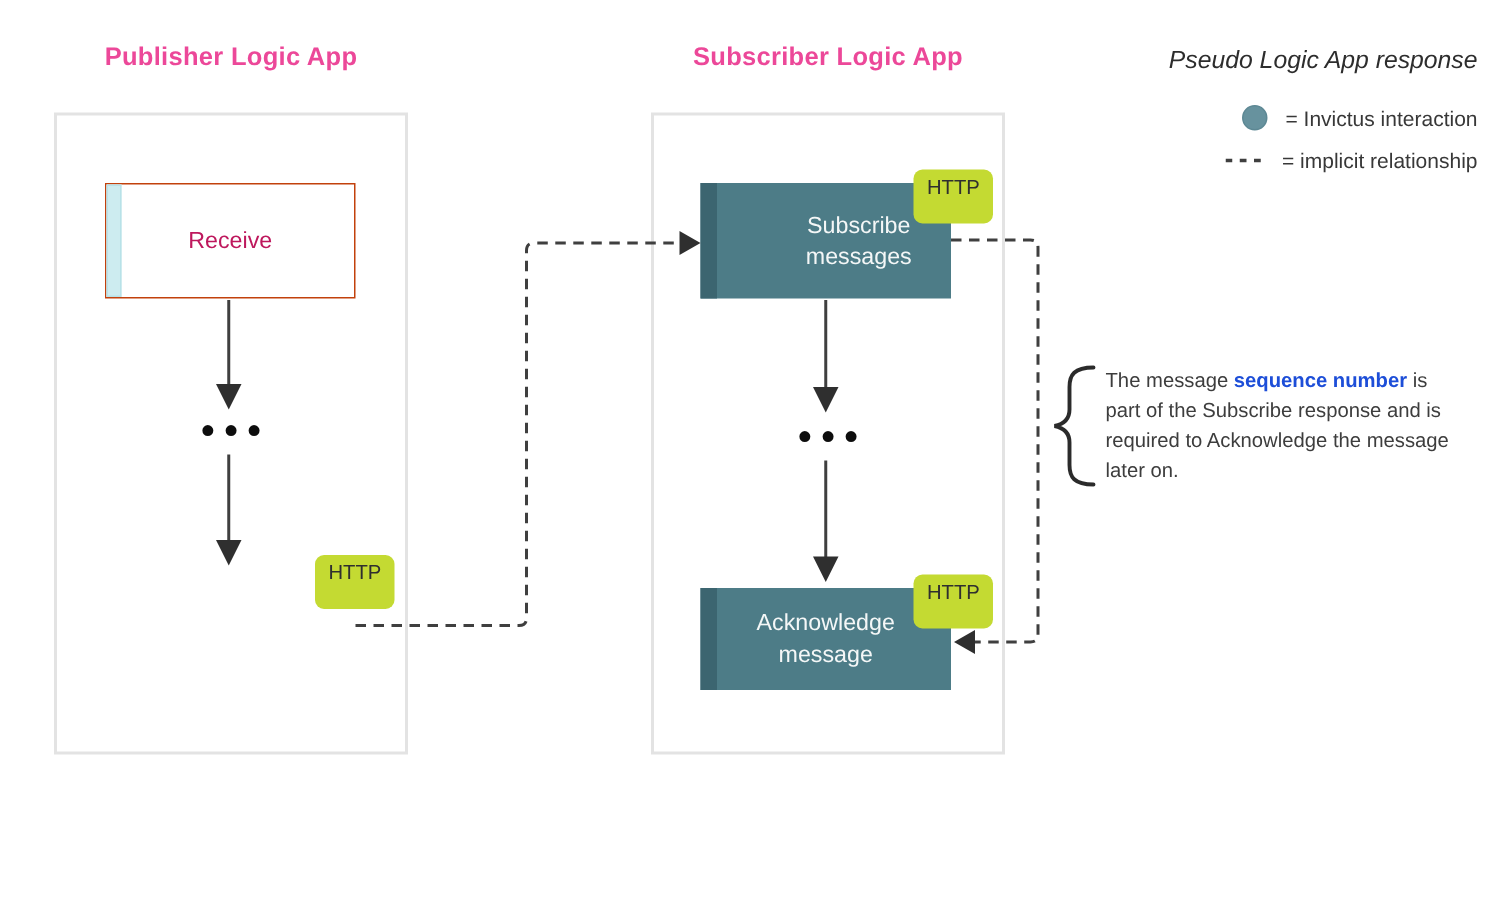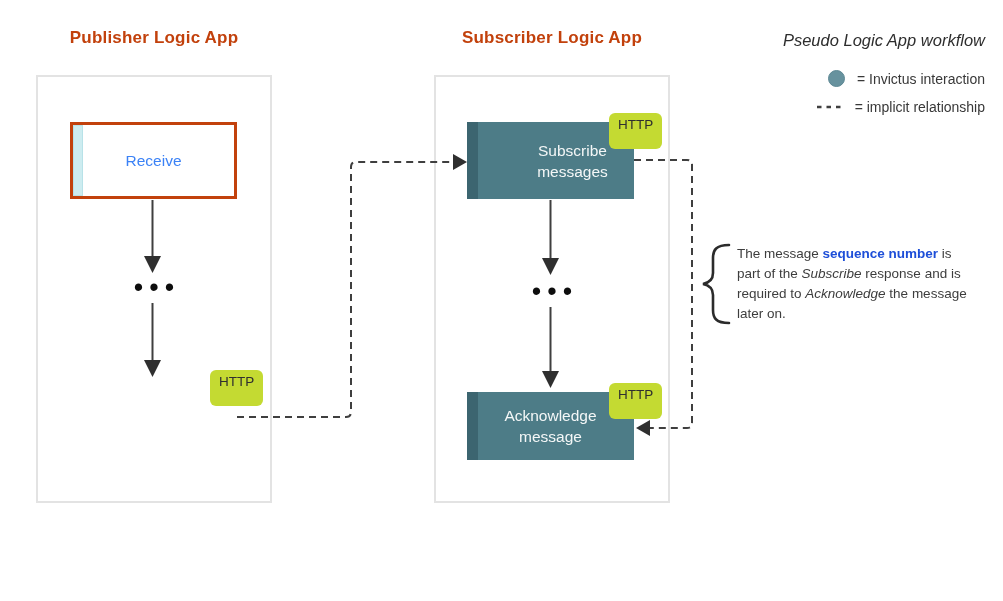--- a/index.html
+++ b/index.html
@@ -3,21 +3,21 @@
 <meta charset="utf-8">
 <style>
   * { margin:0; padding:0; box-sizing:border-box; }
   html,body { background:#ffffff; }
   .canvas {
     position:relative; width:1003px; height:601px; background:#ffffff;
     font-family:"Liberation Sans", sans-serif; overflow:hidden;
   }
   .col-title {
     position:absolute; width:236px; text-align:center;
-    font-size:17px; font-weight:700; color:#c2410c; letter-spacing:.2px;
+    font-size:17px; font-weight:700; color:#ec4899; letter-spacing:.2px;
   }
   .legend-title {
     position:absolute; right:18px; top:31px;
     font-size:16.5px; font-style:italic; color:#2d2d2d;
   }
   .legend-row {
     position:absolute; right:18px; display:flex; align-items:center; gap:12px;
     font-size:14px; color:#383838; white-space:nowrap;
   }
   .legend-dot {
@@ -27,21 +27,21 @@
   .lane {
     position:absolute; width:236px; height:428px; top:75px;
     background:#ffffff; border:2px solid #e3e3e3;
   }
   .step {
     position:absolute; width:167px; height:77px;
     display:flex; align-items:center; justify-content:center; text-align:center;
     font-size:15.5px; line-height:21px;
   }
   .trigger {
-    background:#ffffff; border:3px solid #c2410c; color:#3b82f6;
+    background:#ffffff; border:1px solid #c2410c; color:#be185d;
   }
   .stripe {
     position:absolute; left:0; top:0; bottom:0; width:10px;
   }
   .trigger .stripe { background:#cdecf0; border:1px solid #b8e2e8; }
   .invictus {
     background:#4d7c87; color:#f4f7f7;
   }
   .invictus .stripe { width:11px; background:#3c6570; }
   .step-label { position:relative; z-index:2; max-width:128px; }
@@ -54,31 +54,31 @@
     position:absolute; width:236px; text-align:center;
     font-size:27px; letter-spacing:6px; text-indent:6px;
     color:#0d0d0d; line-height:18px;
   }
   .overlay { position:absolute; left:0; top:0; pointer-events:none; }
   .annotation {
     position:absolute; left:737px; top:244px; width:260px;
     font-size:13.5px; line-height:20px; color:#3d3d3d;
   }
   .annotation .b { font-weight:700; color:#1d4ed8; }
-  .annotation .i { font-style:italic; }
+  .annotation .i { }
 </style>
 </head>
 <body>
 
 <div class="canvas">
 
   <div class="col-title" style="left:36px; top:28px;">Publisher Logic App</div>
   <div class="col-title" style="left:434px; top:28px;">Subscriber Logic App</div>
 
-  <div class="legend-title">Pseudo Logic App workflow</div>
+  <div class="legend-title">Pseudo Logic App response</div>
   <div class="legend-row" style="top:70px;">
     <span class="legend-dot"></span>
     <span>= Invictus interaction</span>
   </div>
   <div class="legend-row" style="top:99px;">
     <svg width="26" height="4">
       <line x1="0" y1="2" x2="26" y2="2" stroke="#3f3f3f" stroke-width="2.4" stroke-dasharray="4.5 5"></line>
     </svg>
     <span>= implicit relationship</span>
   </div>

